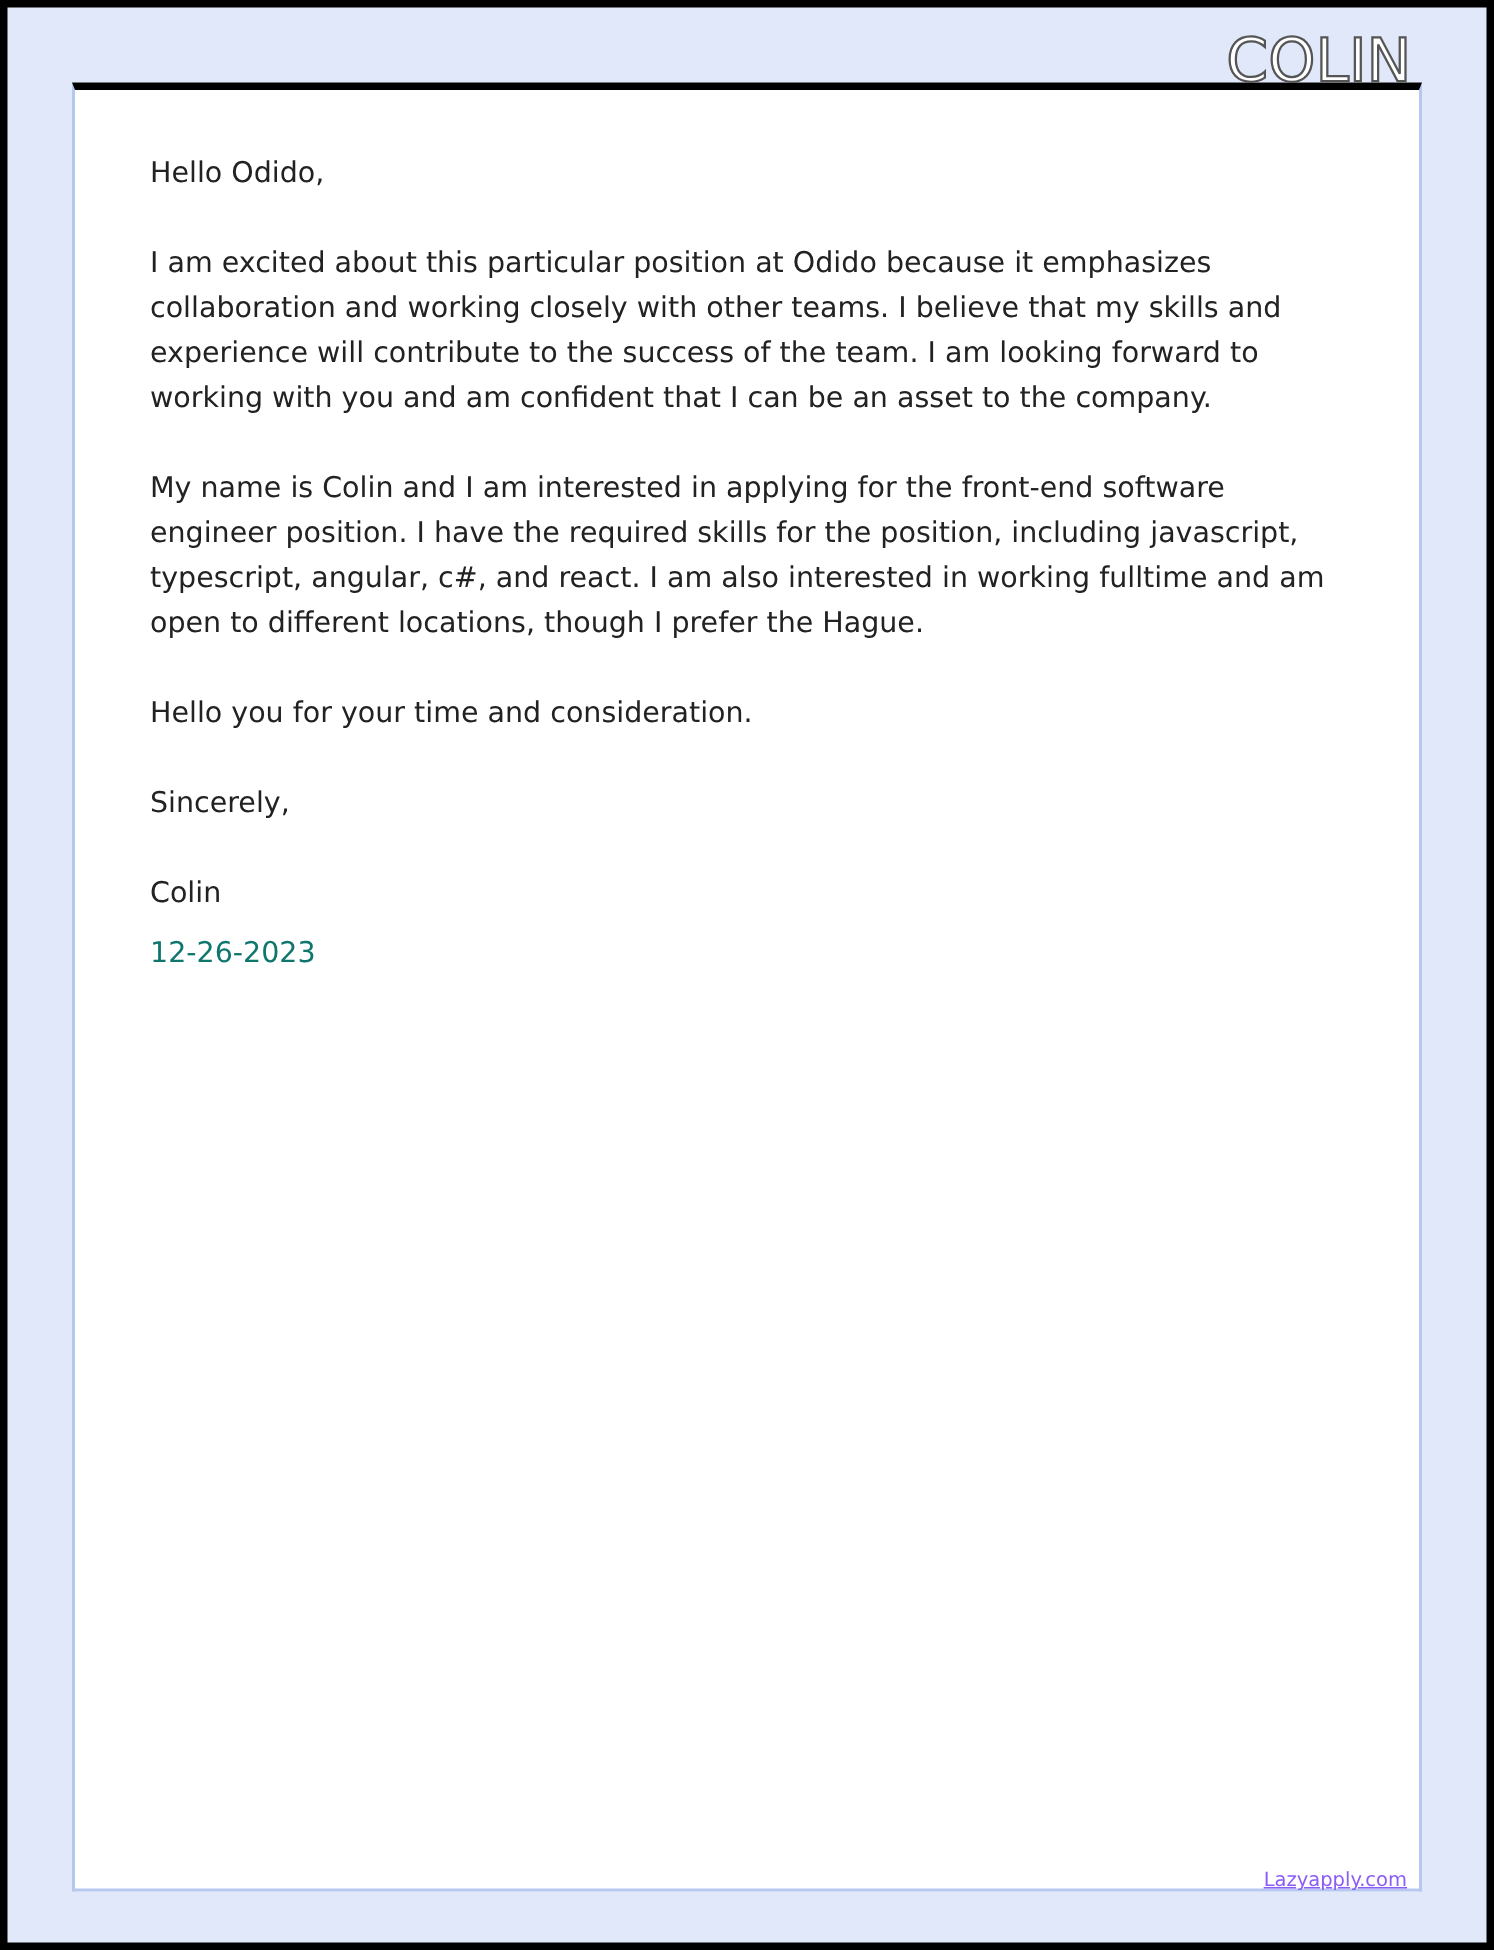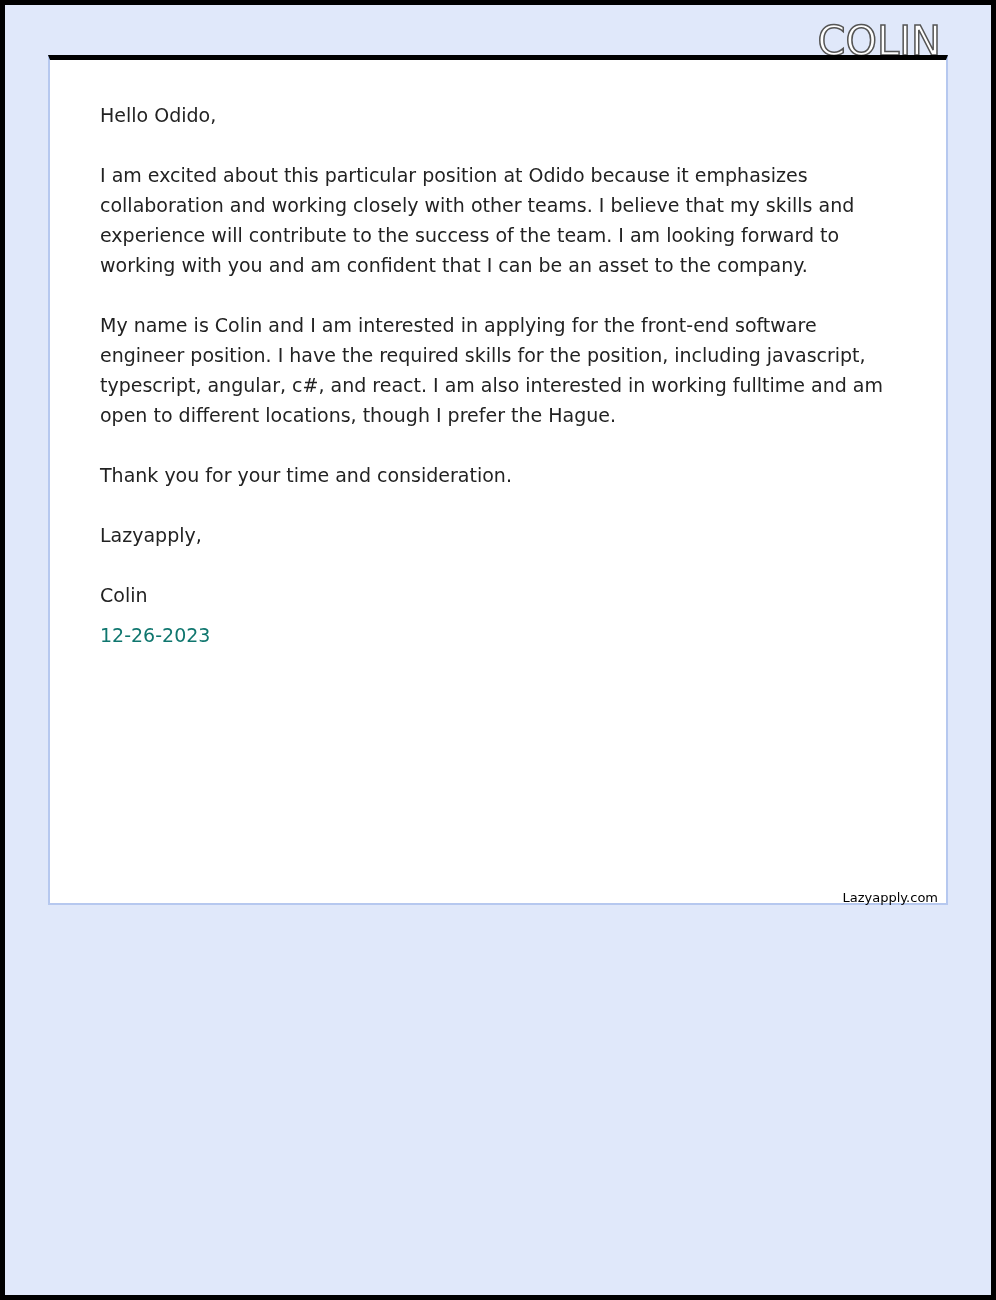--- a/index.html
+++ b/index.html
@@ -7,40 +7,40 @@
       width: 996px; height: 1300px; box-sizing: border-box;
       border: 5px solid #000; background: #e0e8fa; position: relative;
       font-family: "DejaVu Sans", sans-serif; overflow: hidden;
     }
     .brand {
       position: absolute; right: 50px; top: 12px;
       font-size: 40px; color: #fff; -webkit-text-stroke: 1.5px #555;
       letter-spacing: 0; line-height: 48px;
     }
     .card {
-      position: absolute; left: 43px; top: 50px; width: 900px; height: 850px;
+      position: absolute; left: 43px; top: 50px; width: 900px; height: 1206px;
       background: #fff; box-sizing: border-box;
       border-top: 5px solid #000; border-left: 2px solid #b6c8ef;
       border-right: 2px solid #b6c8ef; border-bottom: 2px solid #b6c8ef;
     }
     .letter { position: absolute; left: 50px; top: 40px; width: 790px; font-size: 19px; line-height: 30px; color: #222; }
     .letter p { margin: 0 0 30px 0; }
     .letter p.sig { margin-bottom: 10px; }
     .date { color: #0f766e; }
-    .footer { position: absolute; right: 8px; bottom: -2px; font-size: 13px; color: #000000; }
+    .footer { position: absolute; right: 8px; bottom: -2px; font-size: 13px; color: #8b5cf6; text-decoration: underline; }
   </style>
 </head>
 <body>
 
 <div class="brand">COLIN</div>
 
 <div class="card">
   <div class="letter">
     <p>Hello Odido,</p>
     <p>I am excited about this particular position at Odido because it emphasizes collaboration and working closely with other teams. I believe that my skills and experience will contribute to the success of the team. I am looking forward to working with you and am confident that I can be an asset to the company.</p>
     <p>My name is Colin and I am interested in applying for the front-end software engineer position. I have the required skills for the position, including javascript, typescript, angular, c#, and react. I am also interested in working fulltime and am open to different locations, though I prefer the Hague.</p>
-    <p>Thank you for your time and consideration.</p>
-    <p>Lazyapply,</p>
+    <p>Hello you for your time and consideration.</p>
+    <p>Sincerely,</p>
     <p class="sig">Colin</p>
     <p class="date">12-26-2023</p>
   </div>
   <div class="footer">Lazyapply.com</div>
 </div>
 
 </body></html>

